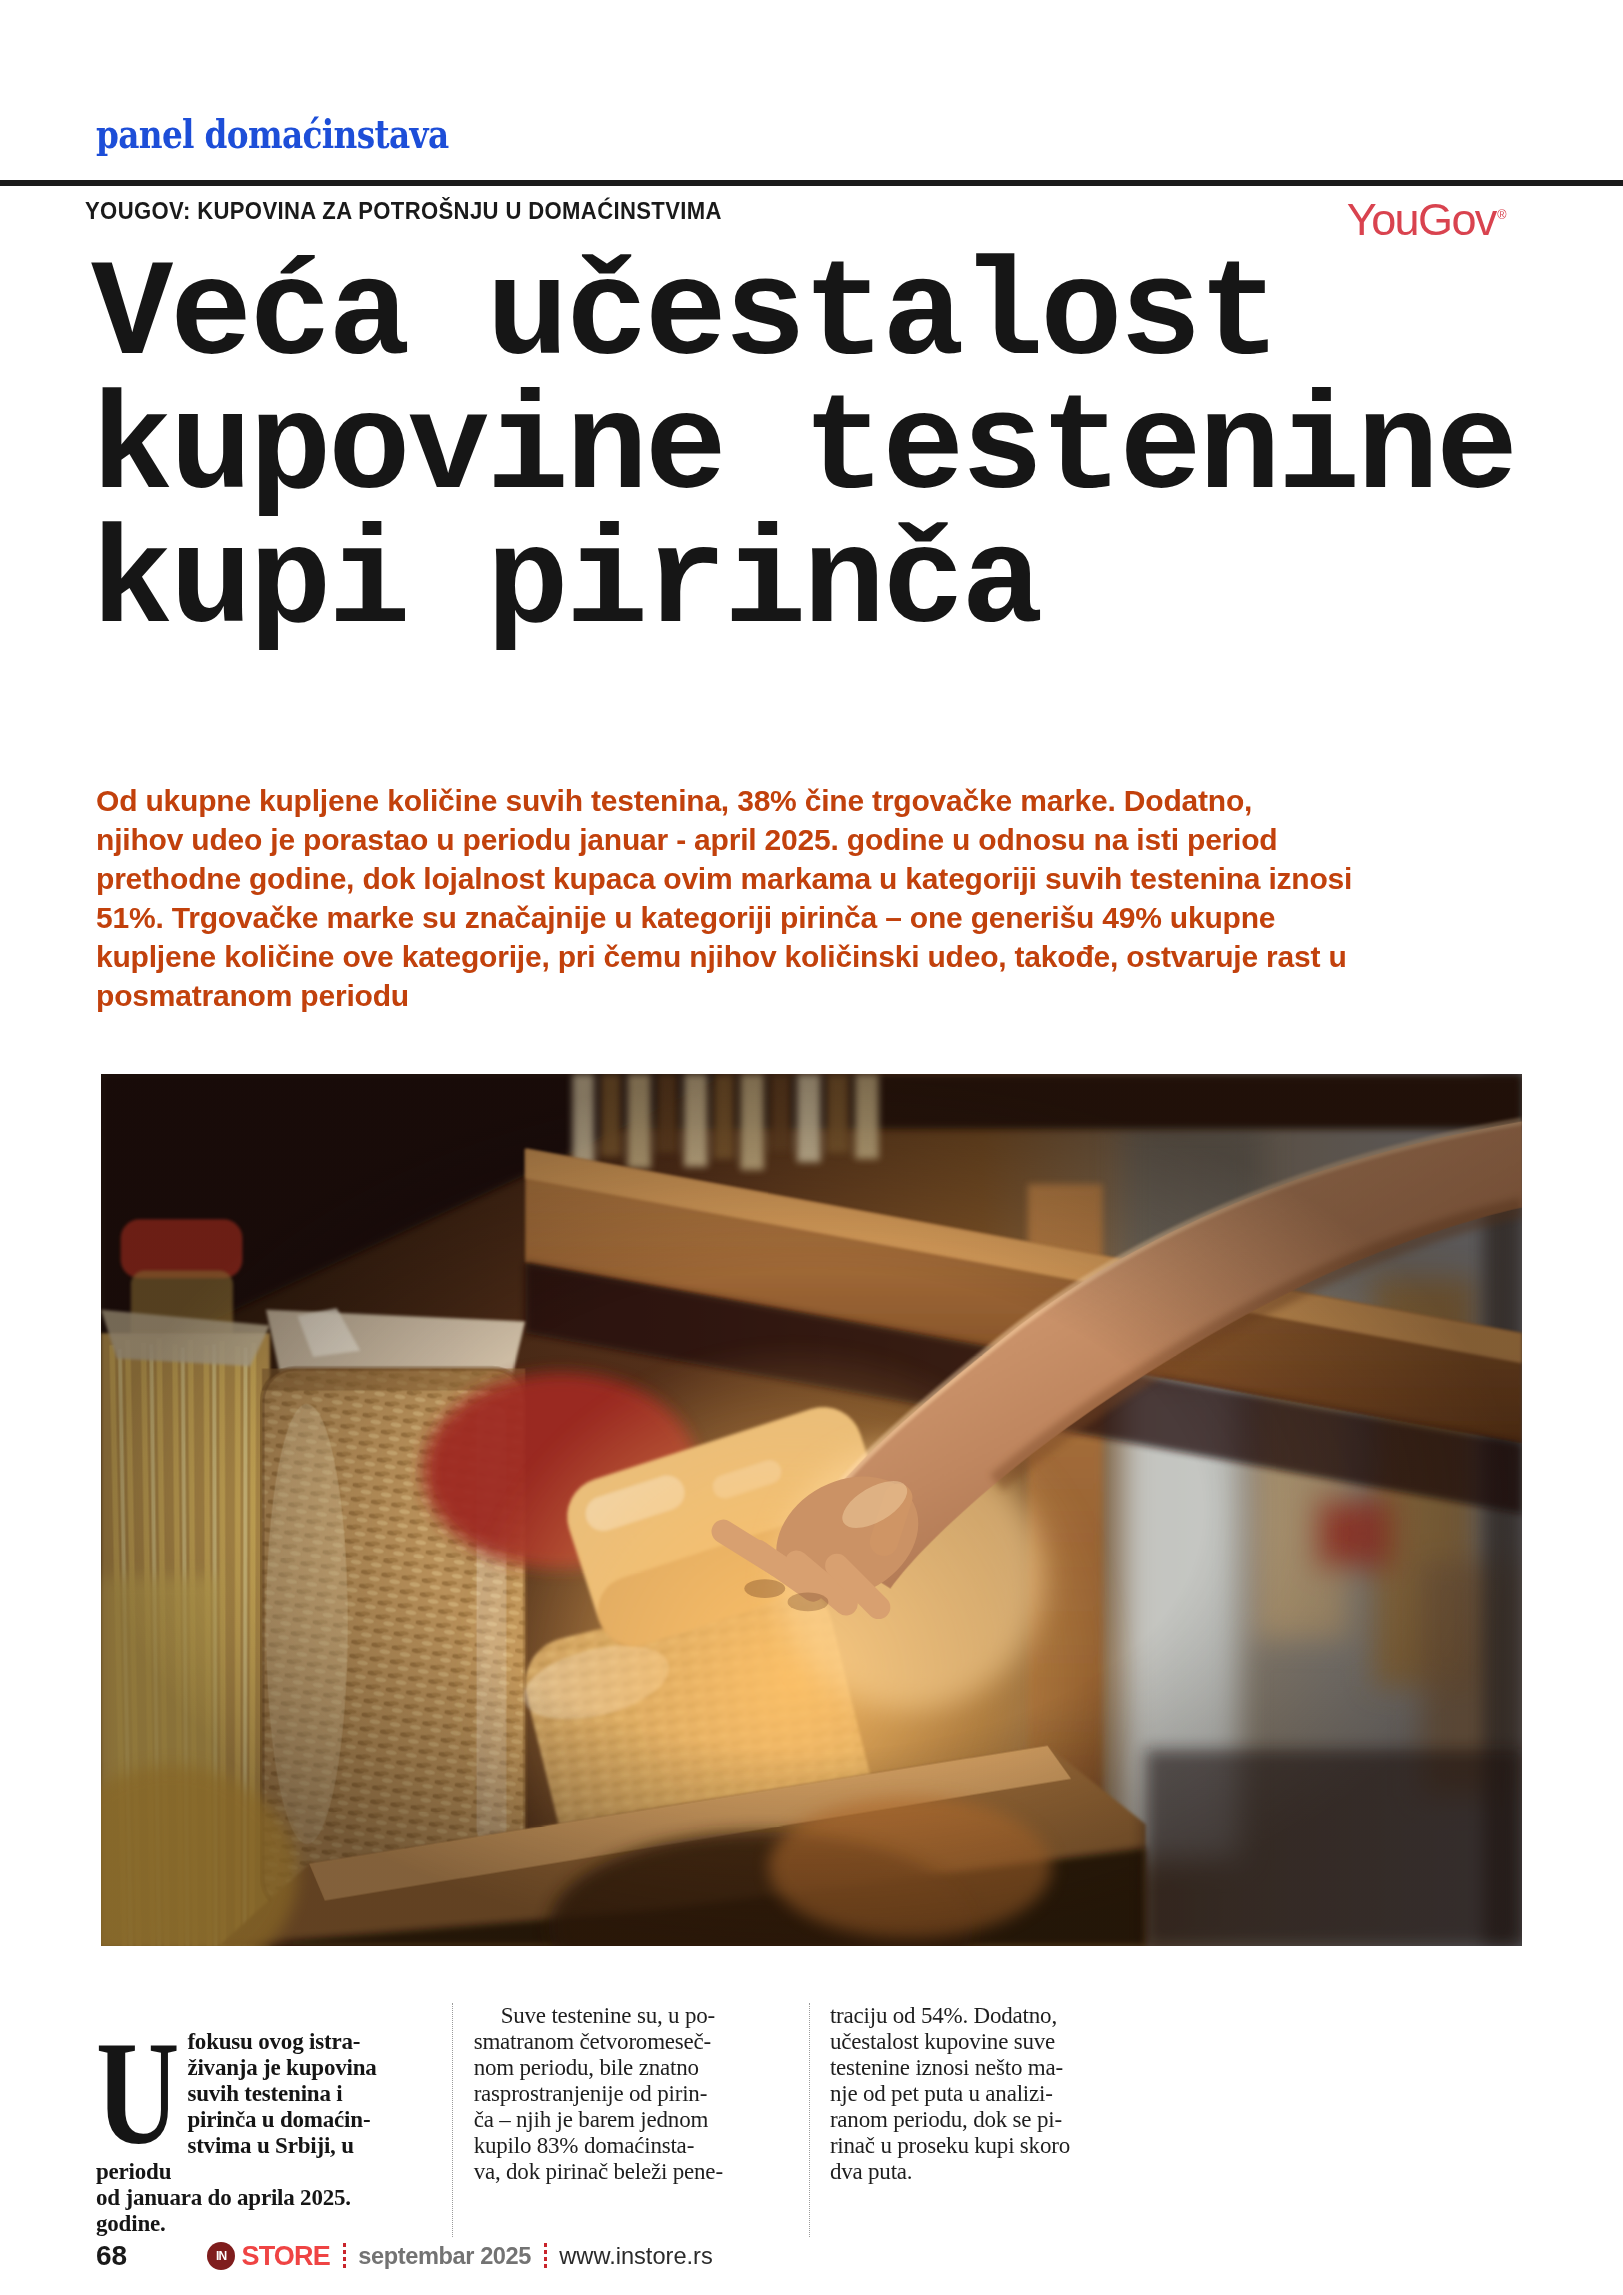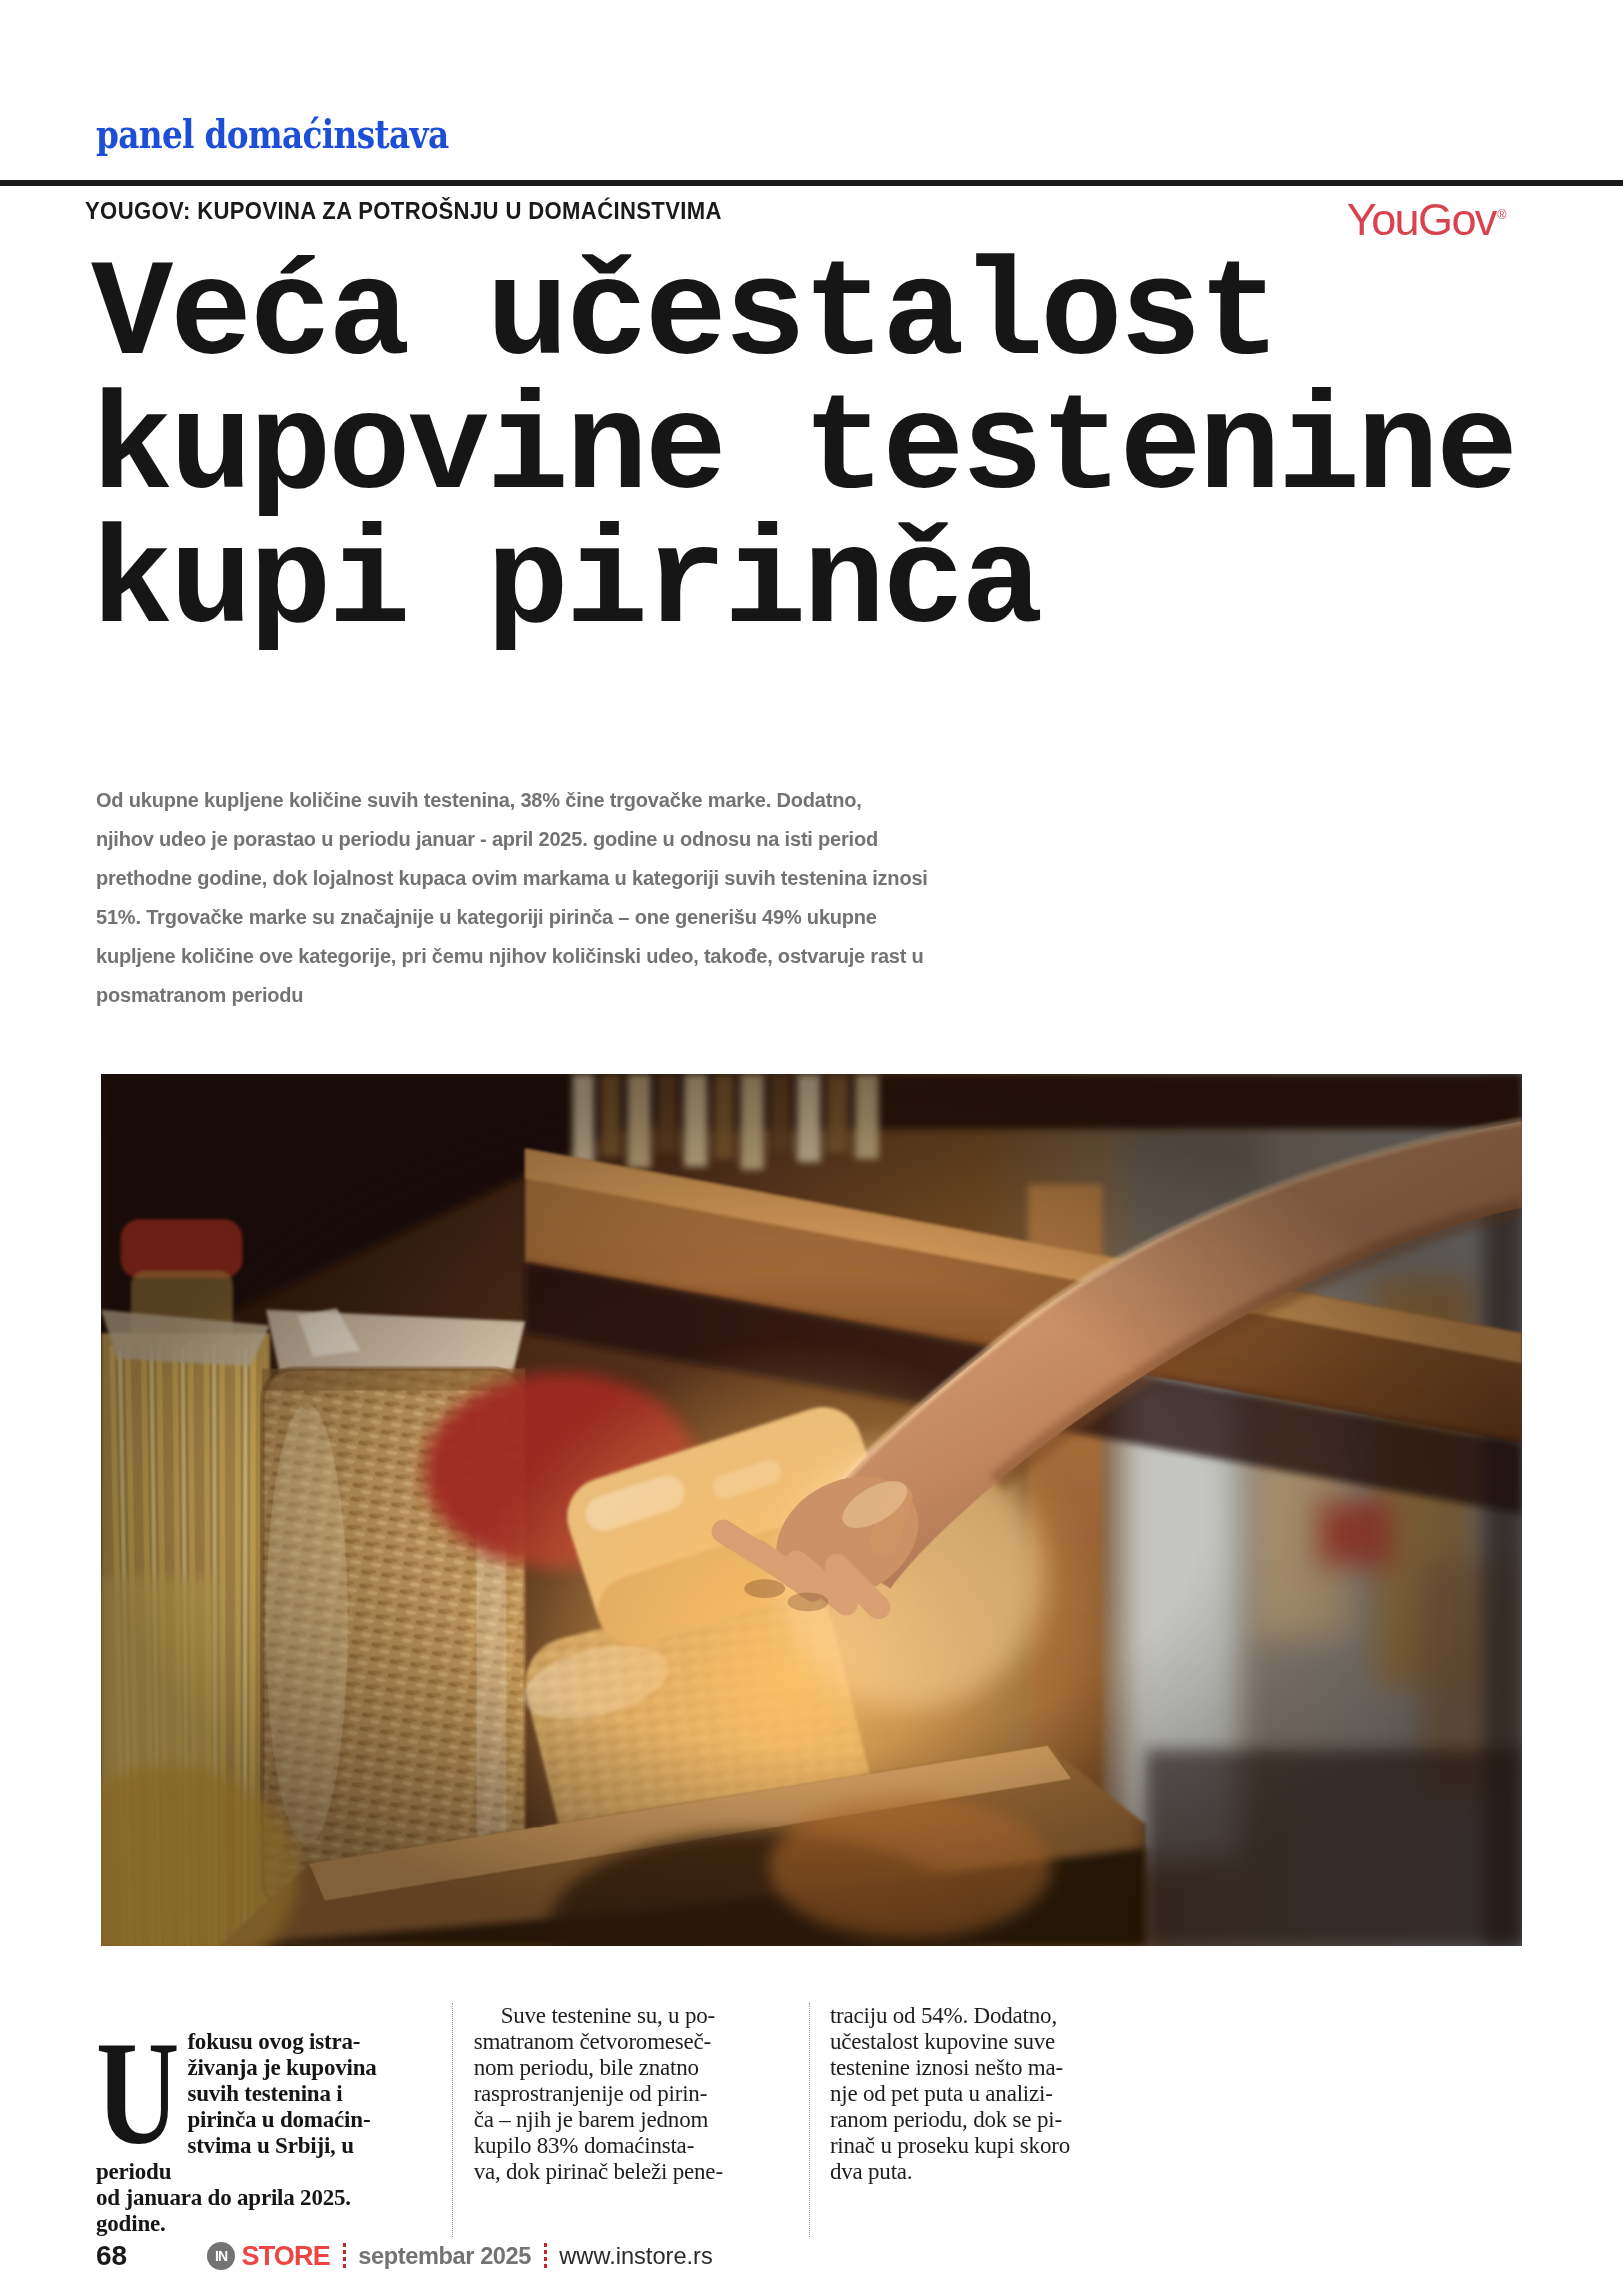--- a/index.html
+++ b/index.html
@@ -18,43 +18,43 @@
   .section-label .cond{display:inline-block;transform:scaleX(.92);transform-origin:left center;letter-spacing:0.4px;}
 
   .yougov{top:194px;right:118px;font-weight:400;font-size:45px;letter-spacing:-1.6px;
           color:#d9434f;white-space:nowrap;}
   .yougov sup{font-size:12.6px;vertical-align:super;margin-left:1.6px;}
 
   .headline{left:91px;top:250px;font-weight:700;font-size:137px;line-height:134px;
             letter-spacing:-3.1px;color:#161616;white-space:nowrap;font-family:Liberation Mono, monospace;}
   .headline span{display:block;}
 
-  .lead{left:96px;top:781px;width:1484px;font-weight:700;font-size:20px;line-height:39px;
-        letter-spacing:-0.2px;color:#737373;white-space:pre-line;}
+  .lead{left:96px;top:781px;width:1484px;font-weight:700;font-size:30px;line-height:39px;
+        letter-spacing:-0.2px;color:#c2410c;white-space:pre-line;}
 
   .photo{left:101px;top:1074px;width:1421px;height:872px;overflow:hidden;background:#4a2a15;}
   .photo svg{display:block;width:100%;height:100%;}
 
   .columns{left:96px;top:2003px;width:1425px;display:grid;grid-template-columns:repeat(4,1fr);
            font-family:"Liberation Serif",serif;font-size:23px;line-height:26px;
            letter-spacing:-0.2px;color:#1e1e1e;}
   .col{white-space:pre-line;padding-right:19px;}
   .col + .col{border-left:1.6px dotted #9b9b9b;padding-left:20.4px;}
   .col-bold{font-weight:700;color:#151515;}
   .indent{text-indent:27px;}
   .dropcap{float:left;width:82px;height:107px;overflow:visible;margin:4.7px 9.4px 0 0;}
   .dropcap span{display:block;font-family:"Liberation Serif",serif;font-weight:700;
                 font-size:148px;line-height:118px;transform:scaleX(.78);transform-origin:left top;color:#151515;}
 
   .footer{left:96px;top:2238px;width:1425px;height:36px;display:flex;align-items:center;}
   .page-num{font-weight:700;font-size:28px;color:#1a1a1a;}
   .brand{display:flex;align-items:center;margin-left:80px;}
-  .in-circle{width:28px;height:28px;border-radius:50%;background:#737373;color:#ffffff;
+  .in-circle{width:28px;height:28px;border-radius:50%;background:#7f1d1d;color:#ffffff;
              display:inline-flex;align-items:center;justify-content:center;
-             font-weight:700;font-size:14px;letter-spacing:-0.8px;margin-right:6.3px;}
+             font-weight:700;font-size:12px;letter-spacing:-0.8px;margin-right:6.3px;}
   .store{font-weight:700;font-size:27px;letter-spacing:-0.8px;color:#ef4444;}
   .dotsep{width:3.1px;height:27px;margin:0 12.6px;
           background:repeating-linear-gradient(to bottom,#c9242b 0 3.9px,transparent 3.9px 7px);}
   .issue{font-weight:700;font-size:23.6px;letter-spacing:-0.4px;color:#737373;text-align:right;}
   .website{font-weight:400;font-size:23.6px;color:#2a2a2a;}
 </style>
 </head>
 <body>
 
 <div class="abs kicker">

